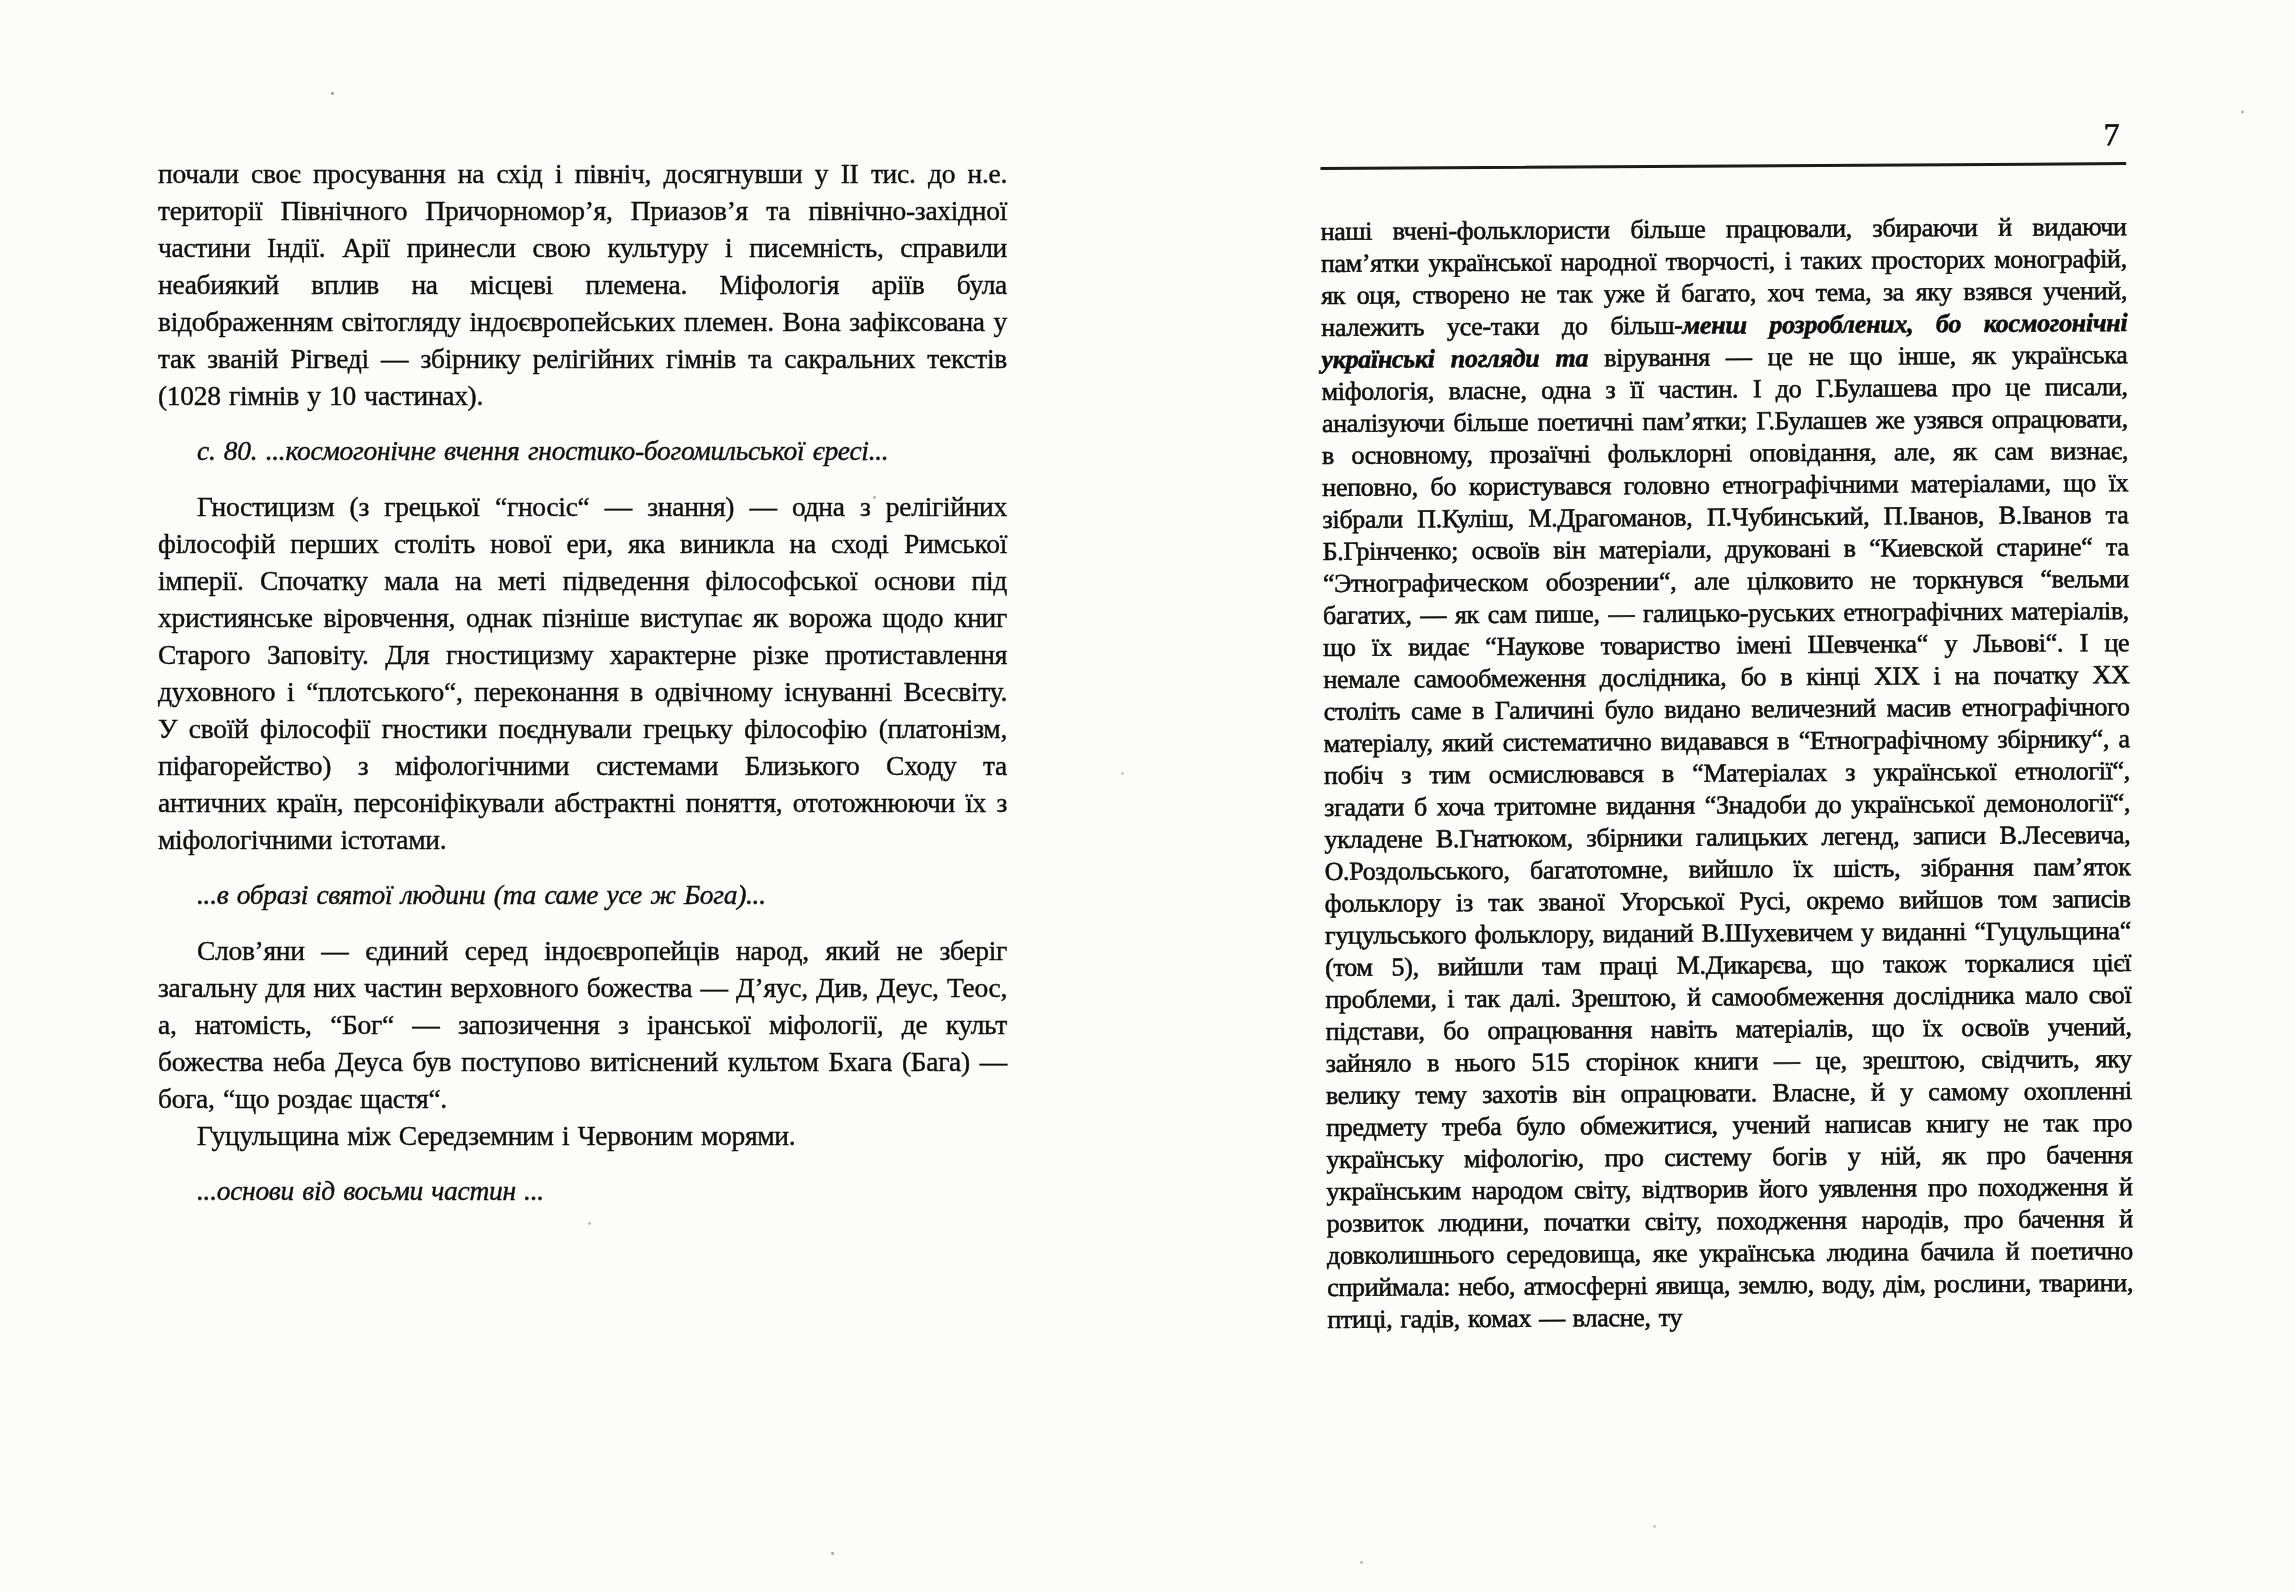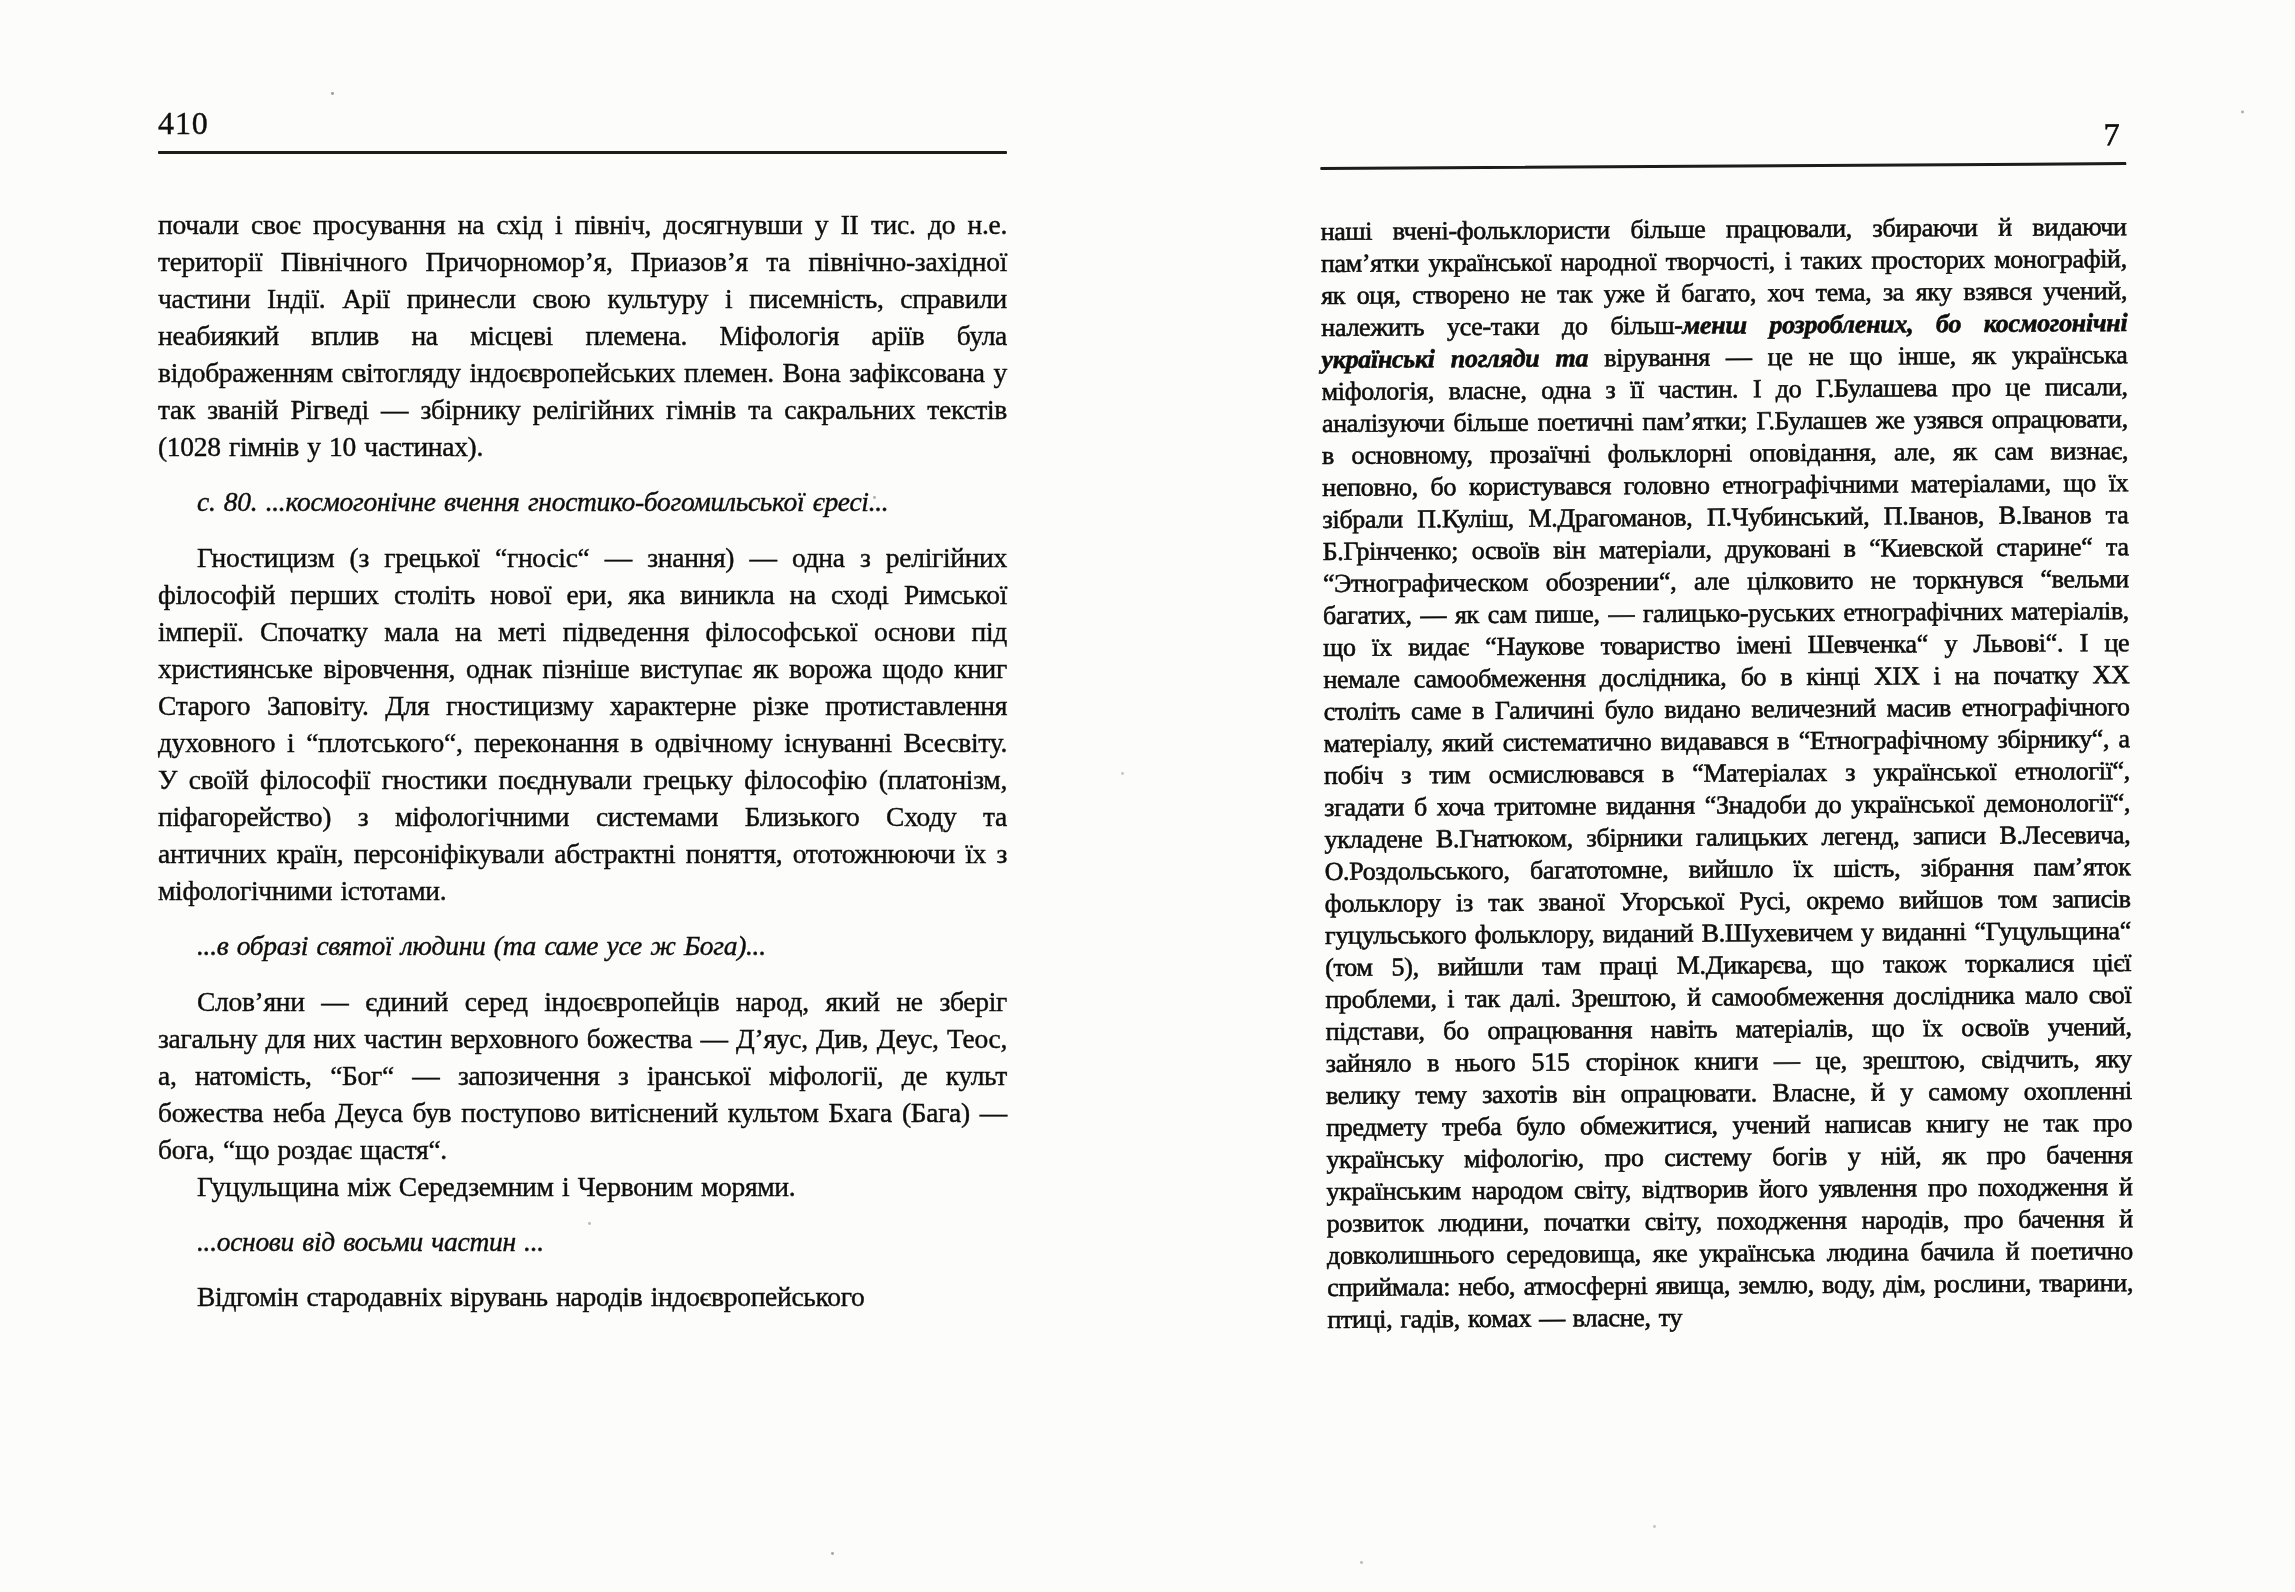--- a/index.html
+++ b/index.html
@@ -63,33 +63,28 @@
   }
 </style>
 </head>
 <body>
 
 <div class="noise"></div>
 
 <div>
 
   <section class="page page-left">
-    <header>
-      <div class="page-num">410</div>
-      <div class="rule"></div>
-    </header>
     <div class="text-block-left">
       <p class="body noindent">почали своє просування на схід і північ, досягнувши у II тис. до н.е. території Північного Причорномор’я, Приазов’я та північно-західної частини Індії. Арії принесли свою культуру і писемність, справили неабиякий вплив на місцеві племена. Міфологія аріїв була відображенням світогляду індоєвропейських племен. Вона зафіксована у так званій Рігведі — збірнику релігійних гімнів та сакральних текстів (1028 гімнів у 10 частинах).</p>
       <p class="quote">с. 80. ...космогонічне вчення гностико-богомильської єресі...</p>
       <p class="body">Гностицизм (з грецької “гносіс“ — знання) — одна з релігійних філософій перших століть нової ери, яка виникла на сході Римської імперії. Спочатку мала на меті підведення філософської основи під християнське віровчення, однак пізніше виступає як ворожа щодо книг Старого Заповіту. Для гностицизму характерне різке протиставлення духовного і “плотського“, переконання в одвічному існуванні Всесвіту. У своїй філософії гностики поєднували грецьку філософію (платонізм, піфагорейство) з міфологічними системами Близького Сходу та античних країн, персоніфікували абстрактні поняття, ототожнюючи їх з міфологічними істотами.</p>
       <p class="quote">...в образі святої людини (та саме усе ж Бога)...</p>
       <p class="body">Слов’яни — єдиний серед індоєвропейців народ, який не зберіг загальну для них частин верховного божества — Д’яус, Див, Деус, Теос, а, натомість, “Бог“ — запозичення з іранської міфології, де культ божества неба Деуса був поступово витіснений культом Бхага (Бага) — бога, “що роздає щастя“.</p>
       <p class="body">Гуцульщина між Середземним і Червоним морями.</p>
       <p class="quote">...основи від восьми частин ...</p>
-      <p class="body">Відгомін стародавніх вірувань народів індоєвропейського</p>
     </div>
   </section>
 
   <section class="page page-right">
     <header>
       <div class="page-num right">7</div>
       <div class="rule"></div>
     </header>
     <div class="text-block-right">
       <p class="body noindent"><span>наші вчені-фольклористи більше працювали, збираючи й видаючи пам’ятки української народної творчості, і таких просторих монографій, як оця, створено не так уже й багато, хоч тема, за яку взявся учений, належить усе-таки до більш-</span><span class="emph">менш розроблених, бо космогонічні українські погляди та</span><span> вірування — це не що інше, як українська міфологія, власне, одна з її частин. І до Г.Булашева про це писали, аналізуючи більше поетичні пам’ятки; Г.Булашев же узявся опрацювати, в основному, прозаїчні фольклорні оповідання, але, як сам визнає, неповно, бо користувався головно етнографічними матеріалами, що їх зібрали П.Куліш, М.Драгоманов, П.Чубинський, П.Іванов, В.Іванов та Б.Грінченко; освоїв він матеріали, друковані в “Киевской старине“ та “Этнографическом обозрении“, але цілковито не торкнувся “вельми багатих, — як сам пише, — галицько-руських етнографічних матеріалів, що їх видає “Наукове товариство імені Шевченка“ у Львові“. І це немале самообмеження дослідника, бо в кінці XIX і на початку XX століть саме в Галичині було видано величезний масив етнографічного матеріалу, який систематично видавався в “Етнографічному збірнику“, а побіч з тим осмислювався в “Матеріалах з української етнології“, згадати б хоча тритомне видання “Знадоби до української демонології“, укладене В.Гнатюком, збірники галицьких легенд, записи В.Лесевича, О.Роздольського, багатотомне, вийшло їх шість, зібрання пам’яток фольклору із так званої Угорської Русі, окремо вийшов том записів гуцульського фольклору, виданий В.Шухевичем у виданні “Гуцульщина“ (том 5), вийшли там праці М.Дикарєва, що також торкалися цієї проблеми, і так далі. Зрештою, й самообмеження дослідника мало свої підстави, бо опрацювання навіть матеріалів, що їх освоїв учений, зайняло в нього 515 сторінок книги — це, зрештою, свідчить, яку велику тему захотів він опрацювати. Власне, й у самому охопленні предмету треба було обмежитися, учений написав книгу не так про українську міфологію, про систему богів у ній, як про бачення українським народом світу, відтворив його уявлення про походження й розвиток людини, початки світу, походження народів, про бачення й довколишнього середовища, яке українська людина бачила й поетично сприймала: небо, атмосферні явища, землю, воду, дім, рослини, тварини, птиці, гадів, комах — власне, ту</span></p>

